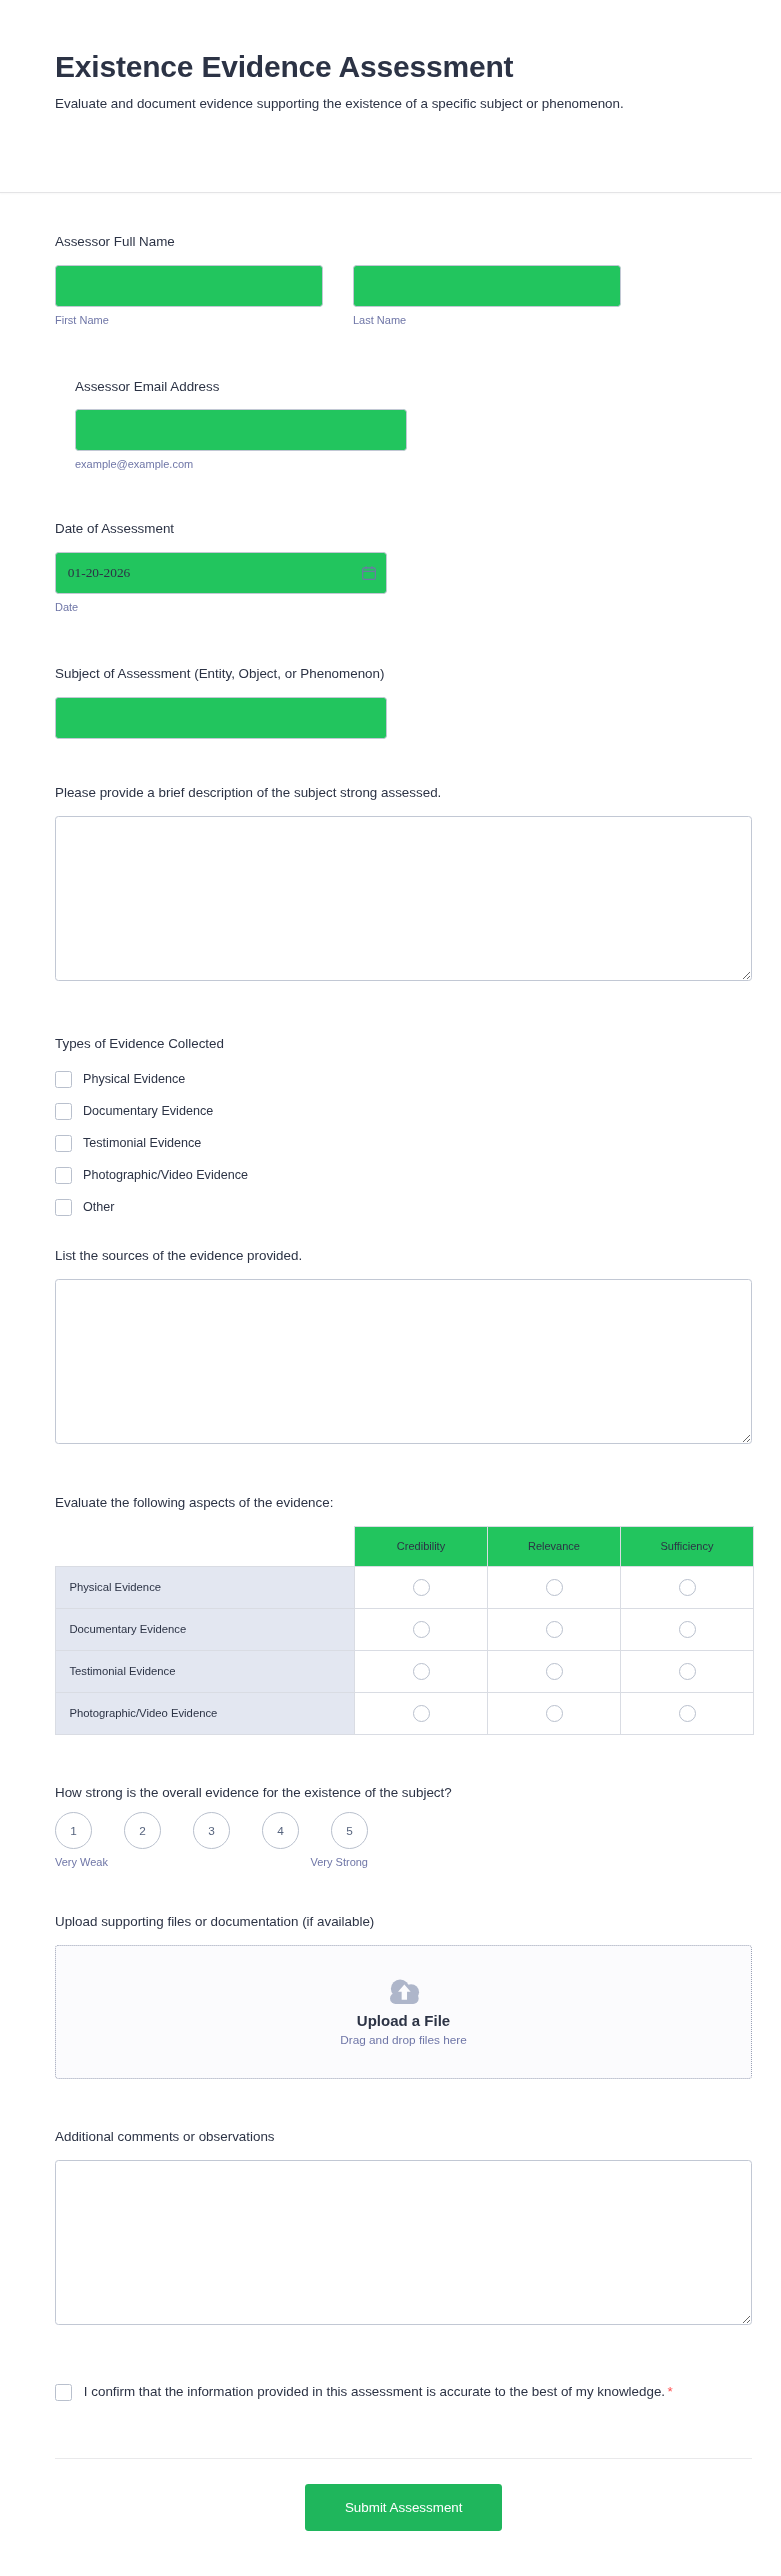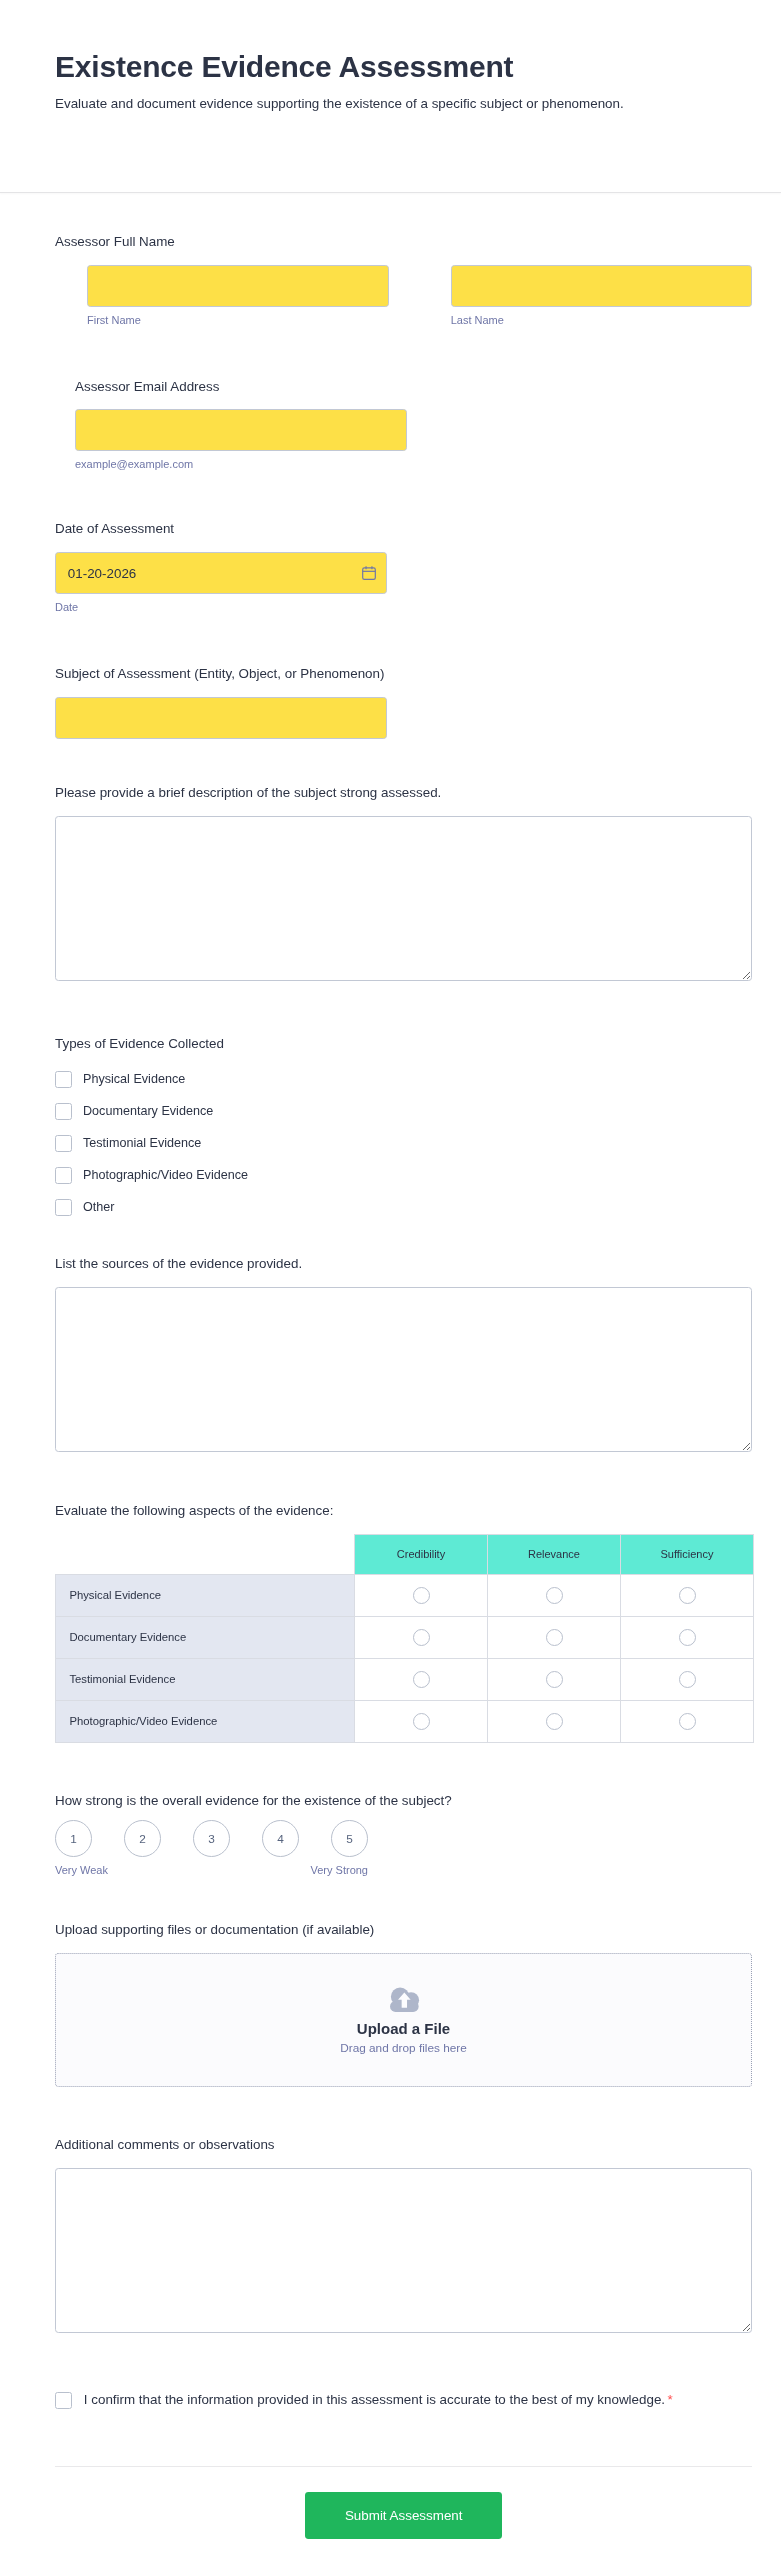--- a/index.html
+++ b/index.html
@@ -21,34 +21,34 @@
   .form-body { padding: 0 28.6px 0 55px; }
 
   .field-label { display: block; font-size: 13.4px; font-weight: 500; line-height: 18.5px; color: #2c3345; }
 
   .f-name     { margin-top: 40px; }
   .f-email    { margin-top: 52px; padding-left: 20px; }
   .f-date     { margin-top: 50px; }
   .f-subject  { margin-top: 52px; }
   .f-desc     { margin-top: 45px; }
   .f-evidence { margin-top: 54px; }
-  .f-sources  { margin-top: 32px; }
+  .f-sources  { margin-top: 24px; }
   .f-matrix   { margin-top: 50px; }
   .f-scale    { margin-top: 49px; }
   .f-upload   { margin-top: 45px; }
   .f-comments { margin-top: 49px; }
 
   .text-input {
     height: 42px; width: 100%;
     border: 0.8px solid #c2c8d4; border-radius: 3.4px;
-    font-family: Liberation Sans, sans-serif; font-size: 13.4px; color: #2c3345;
-    padding: 0 11.8px; background: #fde047; outline: none;
+    font-family: Liberation Serif, serif; font-size: 13.4px; color: #2c3345;
+    padding: 0 11.8px; background: #22c55e; outline: none;
   }
   .name-row { display: flex; gap: 30px; margin-top: 13.4px; }
-  .half-col { width: 332px; margin-left: 32px; }
+  .half-col { width: 268px; }
   .short { width: 332px; margin-top: 13.4px; display: block; }
   .sublabel { margin-top: 6.7px; font-size: 11px; color: #6f76a7; }
 
   .date-wrap { position: relative; width: 332px; margin-top: 13.4px; }
   .date-wrap .text-input { padding-right: 37px; }
   .cal-btn { position: absolute; right: 10px; top: 50%; transform: translateY(-50%); cursor: pointer; line-height: 0; background: none; border: none; }
 
   .area-input {
     display: block; width: 100%; height: 165px; margin-top: 13.4px;
     border: 0.8px solid #c2c8d4; border-radius: 3.4px;
@@ -62,21 +62,21 @@
     width: 17px; height: 17px; flex: 0 0 auto;
     border: 0.8px solid #b9c0cd; border-radius: 2.5px; background: #fff;
   }
   .option-label { font-size: 12.6px; color: #2c3345; }
 
   table.matrix { border-collapse: collapse; table-layout: fixed; width: 697px; margin-top: 13.4px; }
   .matrix th, .matrix td { border: 0.8px solid #d9dce3; }
   .matrix col.c-label { width: 299px; }
   .matrix col.c-opt { width: 133px; }
   .matrix thead th {
-    height: 40px; background: #5eead4; font-size: 11px; font-weight: 400;
+    height: 40px; background: #22c55e; font-size: 11px; font-weight: 400;
     color: #2c3345; text-align: center;
   }
   .matrix thead th.corner { background: #fff; border-top: none; border-left: none; }
   .matrix tbody th {
     height: 42px; background: #e3e7f1; font-size: 11.3px; font-weight: 400;
     color: #2c3345; text-align: left; padding-left: 13.4px;
   }
   .matrix tbody td { height: 42px; background: #fff; text-align: center; vertical-align: middle; }
   .radio {
     display: inline-block; width: 17px; height: 17px;

